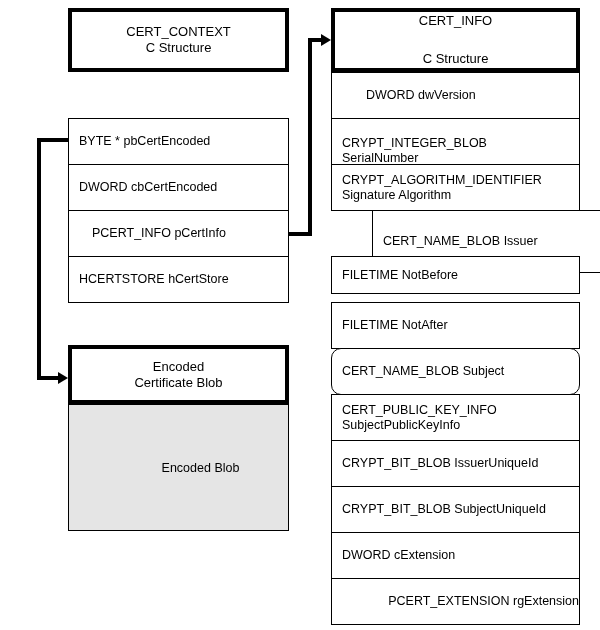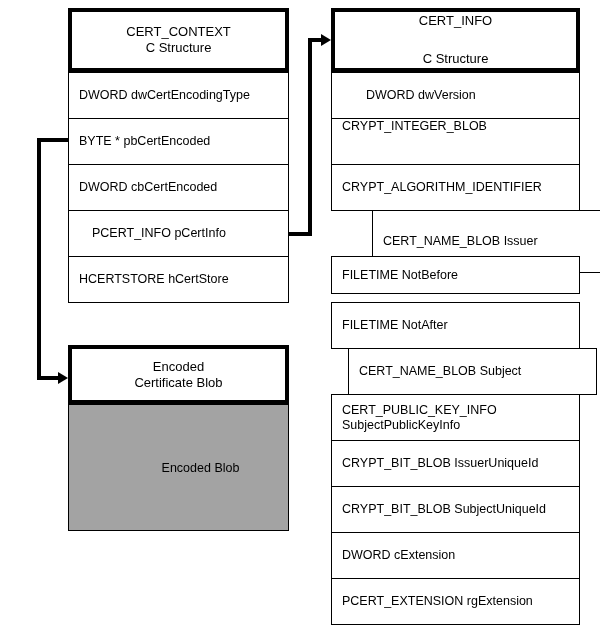--- a/index.html
+++ b/index.html
@@ -58,21 +58,21 @@
   .field-row .fl {
     display: block;
     white-space: nowrap;
   }
 
   
   .blob-body {
     position: absolute;
     box-sizing: border-box;
     border: 1px solid #000000;
-    background: #a3a3a3;
+    background: #e5e5e5;
     display: flex;
     align-items: center;
     justify-content: center;
     font-size: 12.5px;
     padding-left: 44px;
   }
 
   
   .seg-h, .seg-v {
     position: absolute;
@@ -93,23 +93,20 @@
 <div id="canvas">
 
   <div class="struct" style="left:68px; top:8px; width:221px; height:295px;">
   </div>
 
   <div class="struct-header" style="left:68px; top:8px; width:221px; height:64px;">
     <span class="hl">CERT_CONTEXT</span>
     <span class="hl">C Structure</span>
   </div>
 
-  <div class="field-row" style="left:68px; top:72px; width:221px; height:47px;">
-    <span class="fl">DWORD dwCertEncodingType</span>
-  </div>
   <div class="field-row" style="left:68px; top:118px; width:221px; height:47px;">
     <span class="fl">BYTE *  pbCertEncoded</span>
   </div>
   <div class="field-row" style="left:68px; top:164px; width:221px; height:47px;">
     <span class="fl">DWORD  cbCertEncoded</span>
   </div>
   <div class="field-row" style="left:68px; top:210px; width:221px; height:47px;padding-left:23px;">
     <span class="fl">PCERT_INFO  pCertInfo</span>
   </div>
   <div class="field-row" style="left:68px; top:256px; width:221px; height:47px;">
@@ -125,53 +122,54 @@
   </div>
 
   <div class="struct-header" style="left:331px; top:8px; width:249px; height:64px;gap:22px;">
     <span class="hl">CERT_INFO</span>
     <span class="hl">C Structure</span>
   </div>
 
   <div class="field-row" style="left:331px; top:72px; width:249px; height:47px;padding-left:34px;">
     <span class="fl">DWORD dwVersion</span>
   </div>
-  <div class="field-row" style="left:331px; top:118px; width:249px; height:65px;justify-content:space-between;">
+  <div class="field-row" style="left:331px; top:118px; width:249px; height:65px;">
     <span class="fl">CRYPT_INTEGER_BLOB</span>
     <span class="fl">SerialNumber</span>
   </div>
   <div class="field-row" style="left:331px; top:164px; width:249px; height:47px;">
     <span class="fl">CRYPT_ALGORITHM_IDENTIFIER</span>
+    <span class="fl">Signature Algorithm</span>
   </div>
   <div class="field-row" style="left:331px; top:210px; width:249px; height:63px;margin-left:41px;">
     <span class="fl">CERT_NAME_BLOB Issuer</span>
   </div>
   <div class="field-row" style="left:331px; top:256px; width:249px; height:38px;">
     <span class="fl">FILETIME NotBefore</span>
   </div>
   <div class="field-row" style="left:331px; top:302px; width:249px; height:47px;">
     <span class="fl">FILETIME NotAfter</span>
   </div>
-  <div class="field-row" style="left:348px; top:348px; width:249px; height:47px;">
+  <div class="field-row" style="left:331px; top:348px; width:249px; height:47px;border-radius:10px;">
     <span class="fl">CERT_NAME_BLOB Subject</span>
   </div>
   <div class="field-row" style="left:331px; top:394px; width:249px; height:47px;">
     <span class="fl">CERT_PUBLIC_KEY_INFO</span>
     <span class="fl">SubjectPublicKeyInfo</span>
   </div>
   <div class="field-row" style="left:331px; top:440px; width:249px; height:47px;">
     <span class="fl">CRYPT_BIT_BLOB IssuerUniqueId</span>
   </div>
   <div class="field-row" style="left:331px; top:486px; width:249px; height:47px;">
     <span class="fl">CRYPT_BIT_BLOB SubjectUniqueId</span>
   </div>
   <div class="field-row" style="left:331px; top:532px; width:249px; height:47px;">
     <span class="fl">DWORD cExtension</span>
   </div>
-  <div class="field-row" style="left:331px; top:578px; width:249px; height:47px;">
+  <div class="field-row" style="left:331px; top:578px; width:249px; height:47px;text-align:right;">
     <span class="fl">PCERT_EXTENSION rgExtension</span>
   </div>
 
   <div class="seg-h" style="left:37px; top:138px; width:32px; height:4px;"></div>
   <div class="seg-v" style="left:37px; top:138px; width:4px; height:242px;"></div>
   <div class="seg-h" style="left:37px; top:376px; width:22px; height:4px;"></div>
   <div class="arrow-right" style="left:58px; top:372px;"></div>
 
   <div class="seg-h" style="left:289px; top:232px; width:23px; height:4px;"></div>
   <div class="seg-v" style="left:308px; top:38px; width:4px; height:198px;"></div>

